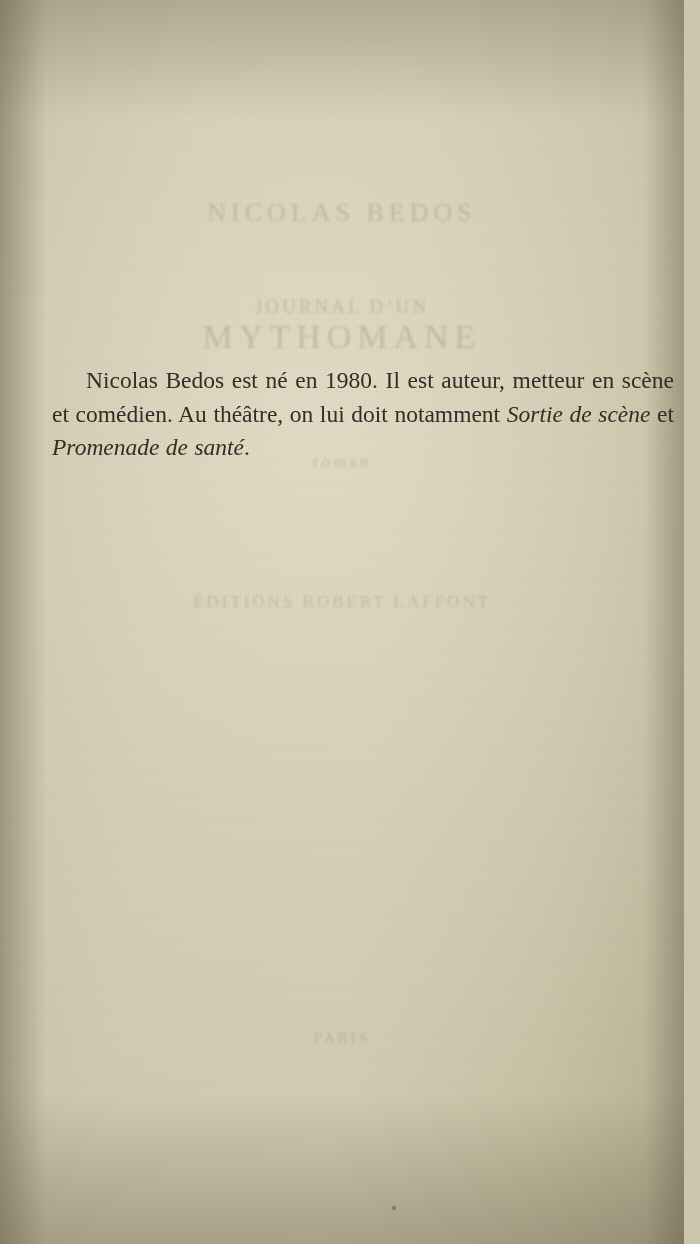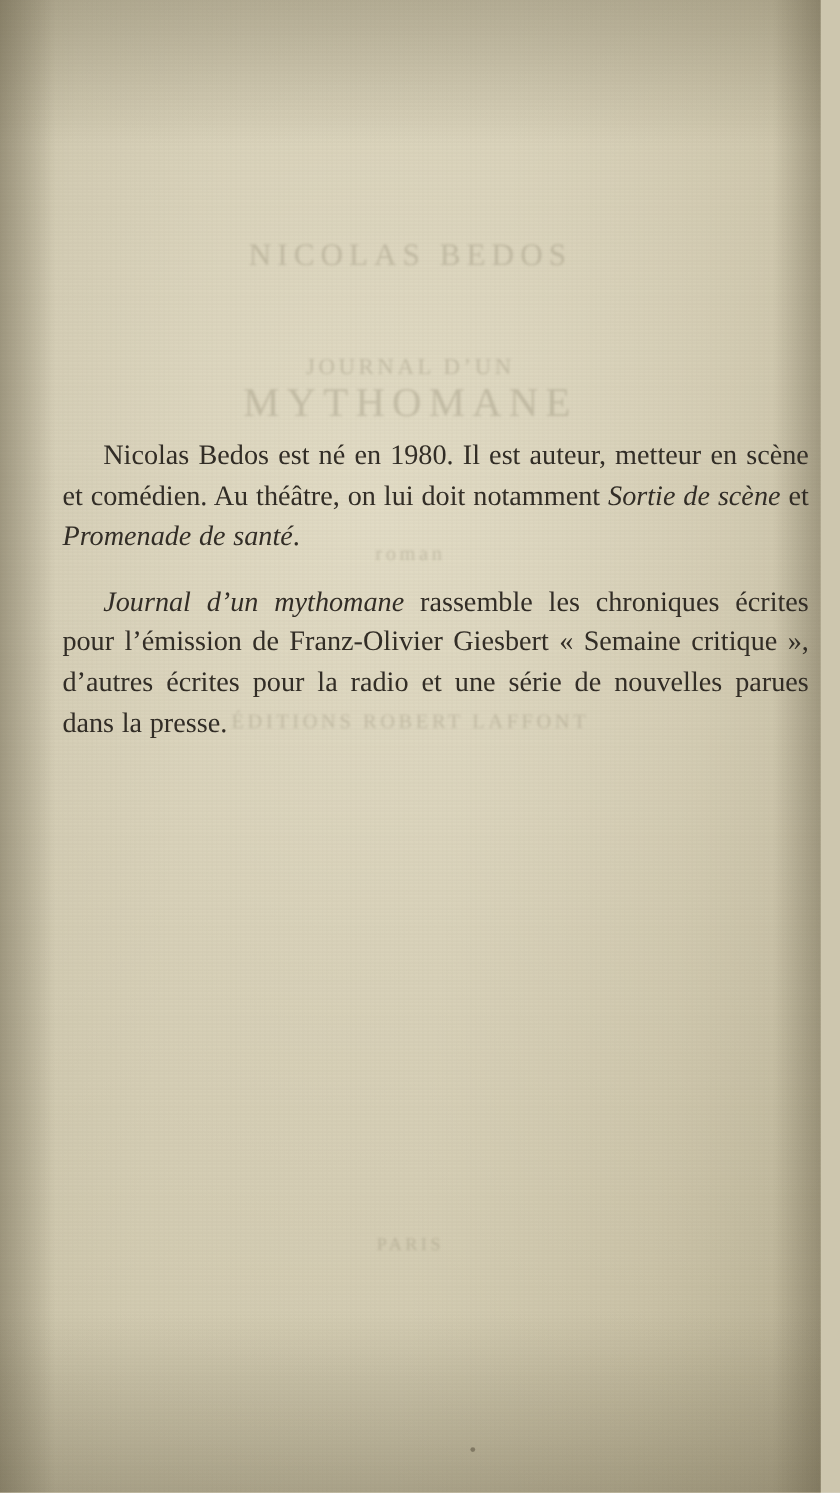--- a/index.html
+++ b/index.html
@@ -132,17 +132,16 @@
 
   <div class="showthrough st-1">NICOLAS  BEDOS</div>
   <div class="showthrough st-2">JOURNAL  D’UN</div>
   <div class="showthrough st-3">MYTHOMANE</div>
   <div class="showthrough st-4">roman</div>
   <div class="showthrough st-5">ÉDITIONS  ROBERT  LAFFONT</div>
   <div class="showthrough st-6">PARIS</div>
 
   <div class="textblock">
     <p class="para blur-soft"><span>Nicolas Bedos est né en 1980. Il est auteur, metteur en scène et comédien. Au théâtre, on lui doit notamment </span><i>Sortie de scène</i><span> et </span><i>Promenade de santé</i><span>.</span></p>
-    <p class="para blur-soft"><i>Journal d’un mythomane</i><span> rassemble les chroniques écrites pour l’émission de Franz-Olivier Giesbert « Semaine critique », d’autres écrites pour la radio et une série de nouvelles parues dans la presse.</span></p>
   </div>
 
   <div class="bottom-mark"></div>
 </div>
 
 </body></html>

